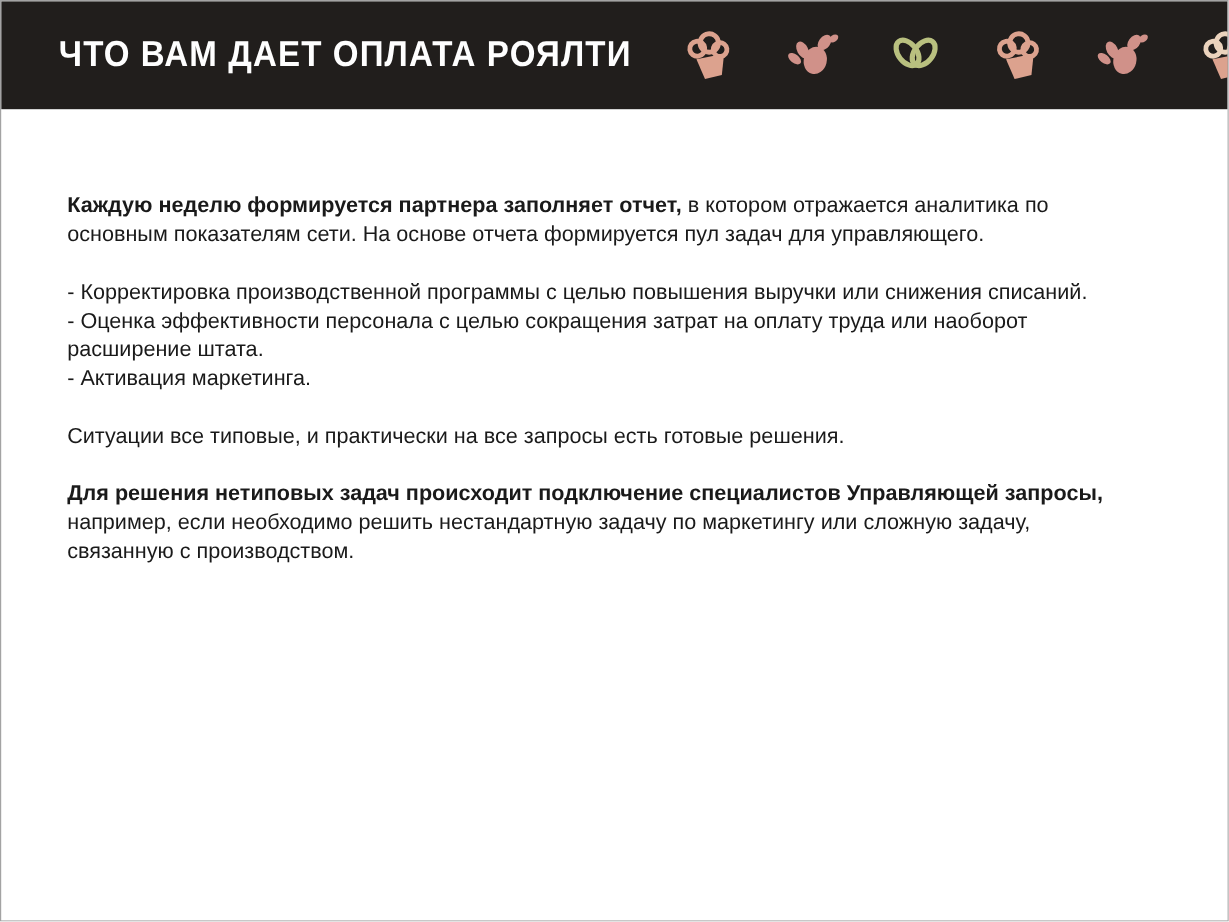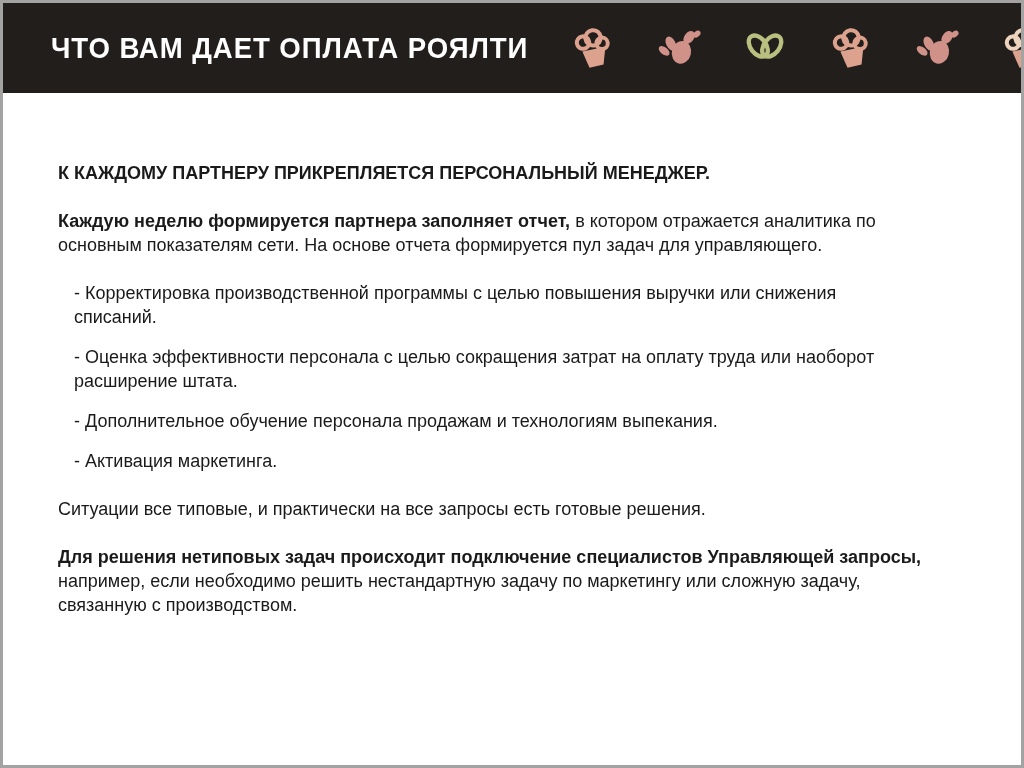--- a/index.html
+++ b/index.html
@@ -6,21 +6,21 @@
   body {
     width: 1024px; height: 768px;
     background: #ffffff;
     font-family: "Liberation Sans", sans-serif;
   }
   .slide {
     position: relative;
     width: 1024px; height: 768px;
     box-sizing: border-box;
     background: #ffffff;
-    border: 3px solid #a3a3a3;
+    border: 1px solid #a3a3a3;
     overflow: hidden;
   }
   .header {
     height: 90px;
     background: #211e1c;
     display: flex;
     align-items: center;
   }
   .title {
     margin: 0 0 0 48px;
@@ -43,21 +43,21 @@
   .muffin { transform: rotate(-8deg); }
   .main {
     padding: 68px 89px 0 55px;
     font-size: 18px;
     line-height: 24px;
     color: #1a1a1a;
   }
   .para { margin: 0 0 24px 0; }
   .heading { font-weight: bold; }
   .para strong { font-weight: bold; }
-  .list-line { margin: 16px; }
+  .list-line { margin: 0; }
 </style>
 </head>
 <body>
 
 <div class="slide">
 
   <header class="header">
     <h1 class="title">ЧТО ВАМ ДАЕТ ОПЛАТА РОЯЛТИ</h1>
 
     <div class="icons">
@@ -103,29 +103,27 @@
         <circle cx="34" cy="20.5" r="6" fill="none" stroke-width="4.2" stroke="#ebd3bd"></circle>
         <path d="M12.5 26 L37 24.5 L32.5 42.5 L17.5 44 Z" fill="#dca28e"></path>
       </svg>
 
     </div>
   </header>
 
   <main class="main">
 
 
-    <p class="para heading">К КАЖДОМУ ПАРТНЕРУ ПРИКРЕПЛЯЕТСЯ ПЕРСОНАЛЬНЫЙ МЕНЕДЖЕР.</p>
 
     <p class="para"><strong>Каждую неделю формируется партнера заполняет отчет,</strong><span> в котором отражается аналитика по основным показателям сети. На основе отчета формируется пул задач для управляющего.</span></p>
 
 
     <div class="para">
       <div class="list-line">- Корректировка производственной программы с целью повышения выручки или снижения списаний.</div>
       <div class="list-line">- Оценка эффективности персонала с целью сокращения затрат на оплату труда или наоборот расширение штата.</div>
-      <div class="list-line">- Дополнительное обучение персонала продажам и технологиям выпекания.</div>
       <div class="list-line">- Активация маркетинга.</div>
     </div>
 
     <p class="para">Ситуации все типовые, и практически на все запросы есть готовые решения.</p>
 
 
     <p class="para"><strong>Для решения нетиповых задач происходит подключение специалистов Управляющей запросы,</strong><span> например, если необходимо решить нестандартную задачу по маркетингу или сложную задачу, связанную с производством.</span></p>
 
   </main>
 </div>

